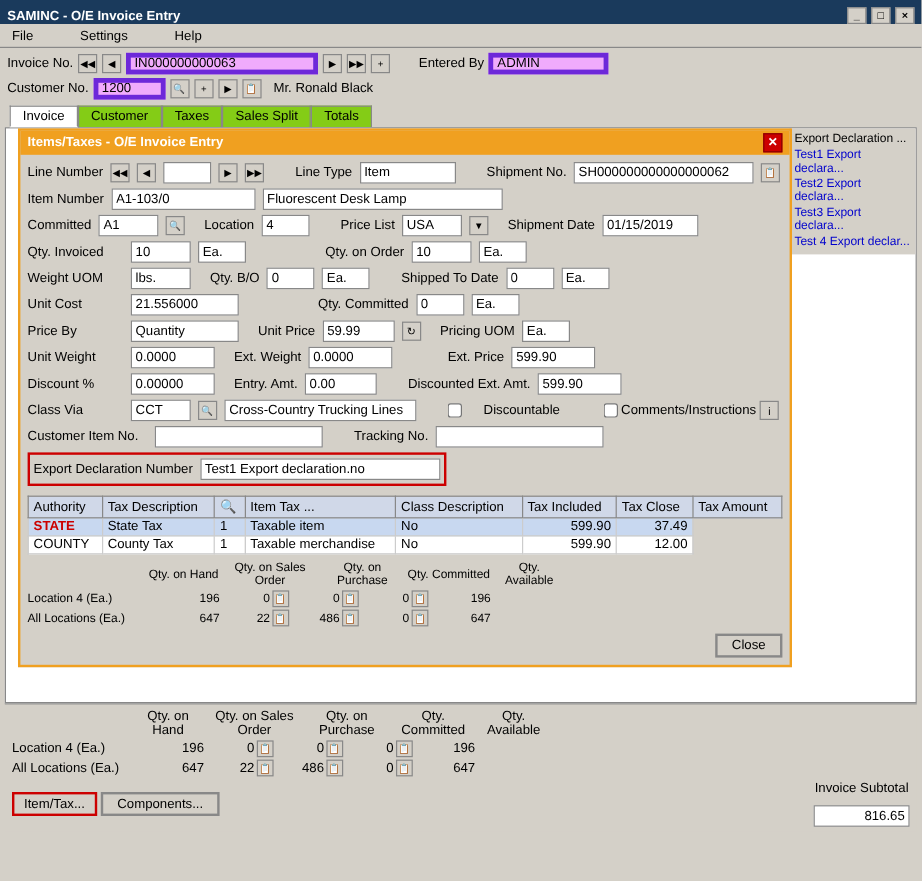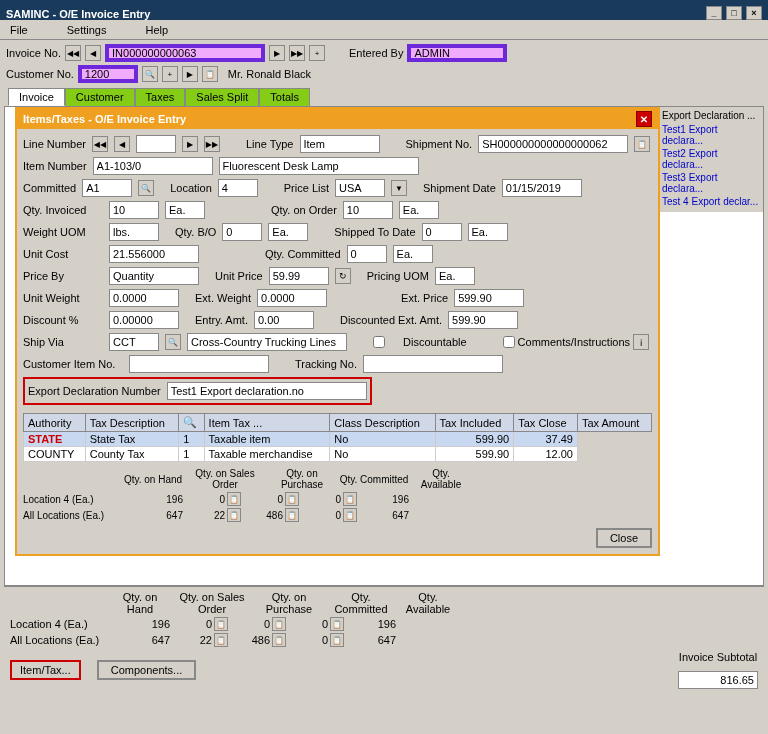--- a/index.html
+++ b/index.html
@@ -184,35 +184,35 @@
           <div class="nav-btn" style="font-size:9px;">↻</div>
           <span class="mlabel" style="margin-left:10px;">Pricing UOM</span>
           <input class="minput" style="width: 40px;" value="Ea.">
         </div>
 
         <div class="mform-row">
           <span class="mlabel" style="width:80px;">Unit Weight</span>
           <input class="minput" style="width: 70px;" value="0.0000">
           <span class="mlabel" style="margin-left:10px;">Ext. Weight</span>
           <input class="minput" style="width: 70px;" value="0.0000">
-          <span class="mlabel" style="margin-left:68px;">Ext. Price</span>
+          <span class="mlabel" style="margin-left:40px;">Ext. Price</span>
           <input class="minput" style="width: 70px;" value="599.90">
         </div>
 
         <div class="mform-row">
           <span class="mlabel" style="width:80px;">Discount %</span>
           <input class="minput" style="width: 70px;" value="0.00000">
           <span class="mlabel" style="margin-left:10px;">Entry. Amt.</span>
           <input class="minput" style="width: 60px;" value="0.00">
           <span class="mlabel" style="margin-left:20px;">Discounted Ext. Amt.</span>
           <input class="minput" style="width: 70px;" value="599.90">
         </div>
 
         <div class="mform-row">
-          <span class="mlabel" style="width:80px;">Ship Via</span>
+          <span class="mlabel" style="width:80px;">Class Via</span>
           <input class="minput" style="width: 50px;" value="CCT">
           <div class="nav-btn">🔍</div>
           <input class="minput" style="width: 160px;" value="Cross-Country Trucking Lines">
           <div style="display:flex; align-items:center; gap:18px; margin-left:20px;">
             <input type="checkbox" style="width: 12px; height: 12px;">
             <span>Discountable</span>
           </div>
           <div style="display:flex; align-items:center; gap:3px; margin-left:30px;">
             <input type="checkbox" style="width: 12px; height: 12px;">
             <span>Comments/Instructions</span>
@@ -333,21 +333,21 @@
       <span style="width:40px; text-align:right;">22</span>
       <div style="width:14px; height:14px; background:#d4d0c8; border:1px solid #888; font-size:8px; cursor:pointer; display:inline-flex; align-items:center; justify-content:center;">📋</div>
       <span style="width:40px; text-align:right;">486</span>
       <div style="width:14px; height:14px; background:#d4d0c8; border:1px solid #888; font-size:8px; cursor:pointer; display:inline-flex; align-items:center; justify-content:center;">📋</div>
       <span style="width:40px; text-align:right;">0</span>
       <div style="width:14px; height:14px; background:#d4d0c8; border:1px solid #888; font-size:8px; cursor:pointer; display:inline-flex; align-items:center; justify-content:center;">📋</div>
       <span style="width:50px; text-align:right;">647</span>
     </div>
 
     <div style="display:flex; justify-content:space-between; align-items:center;">
-      <div style="display:flex; gap:16px;border-radius:10px;">
+      <div style="display:flex; gap:3px;border-radius:10px;">
         <button class="close-btn" style="border:2px solid #c00; padding:2px 8px;">Item/Tax...</button>
         <button class="close-btn">Components...</button>
       </div>
       <div style="display:flex; align-items:center; gap:8px;flex-direction:column;">
         <span>Invoice Subtotal</span>
         <input class="minput" style="width: 80px; text-align: right;" value="816.65">
       </div>
     </div>
   </div>
 </div>

